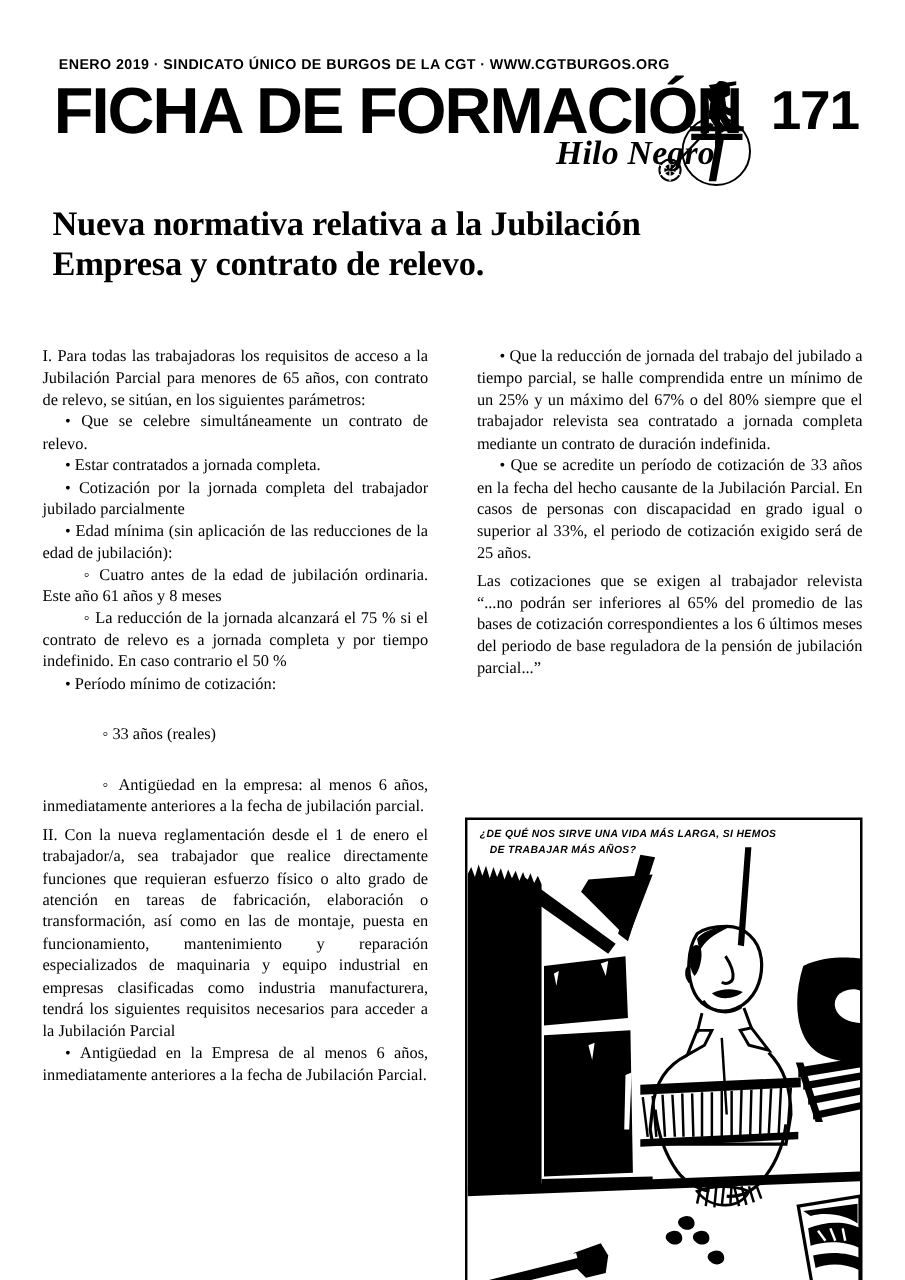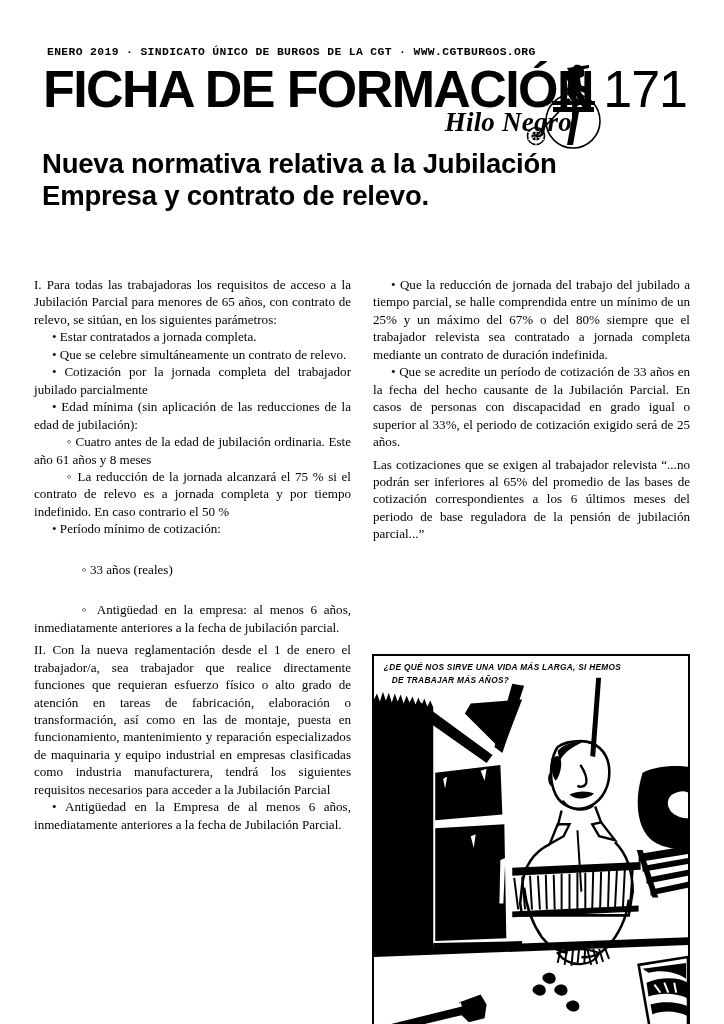--- a/index.html
+++ b/index.html
@@ -20,21 +20,21 @@
     width: 724px;
     height: 1024px;
     background: #ffffff;
     box-sizing: border-box;
     padding: 0 34px;
   }
 
   
   .kicker {
     margin-top: 46px;
-    font-family: Liberation Mono, monospace;
+    font-family: Liberation Sans, sans-serif;
     font-weight: bold;
     font-size: 11.4px;
     letter-spacing: 0.35px;
     color: #000;
     padding-left: 13px;
     white-space: nowrap;
   }
   .masthead {
     position: relative;
     height: 84px;
@@ -49,22 +49,22 @@
     font-size: 52px;
     letter-spacing: -1.6px;
     line-height: 56px;
     white-space: nowrap;
   }
   .masthead-number {
     position: absolute;
     right: 3px;
     top: 0px;
     font-family: "Liberation Sans", sans-serif;
-    font-weight: normal;
-    font-size: 52px;
+    font-weight: bold;
+    font-size: 44px;
     letter-spacing: -1px;
     line-height: 56px;
   }
   .masthead-sub {
     position: absolute;
     right: 118px;
     top: 46px;
     font-family: "Liberation Serif", serif;
     font-weight: bold;
     font-style: italic;
@@ -75,38 +75,38 @@
   .logo {
     position: absolute;
     left: 489px;
     top: -2px;
     width: 92px;
     height: 92px;
   }
 
   
   .headline {
-    margin-top: 3px;
+    margin-top: 18px;
     padding-left: 8px;
-    font-family: Liberation Sans, sans-serif;
+    font-family: Liberation Serif, serif;
     font-weight: bold;
     font-size: 27.5px;
     line-height: 32px;
     letter-spacing: -0.2px;
   }
   .headline .l2 { display: block; }
 
   
   .columns {
     position: absolute;
     left: 34px;
     top: 230px;
     width: 656px;
     display: flex;
-    gap: 22px;
+    gap: 39px;
   }
   .col {
     width: 317px;
     font-family: "Liberation Serif", serif;
     font-size: 13.1px;
     line-height: 17.45px;
     text-align: justify;
     text-justify: inter-word;
     hyphens: manual;
   }
@@ -209,22 +209,22 @@
   </div>
 
   <h1 class="headline">
     <span>Nueva normativa relativa a la Jubilación</span>
     <span class="l2">Empresa y contrato de relevo.</span>
   </h1>
 
   <div class="columns">
     <div class="col" id="left-col">
         <p class="para">I. Para todas las trabajadoras los requisitos de acceso a la Jubilación Parcial para menores de 65 años, con contrato de relevo, se sitúan, en los siguientes parámetros:</p>
+        <p class="b1"><span class="bullet-dot"></span>Que se celebre simultáneamente un contrato de relevo.</p>
         <p class="b1"><span class="bullet-dot"></span>Estar contratados a jornada completa.</p>
-        <p class="b1"><span class="bullet-dot"></span>Que se celebre simultáneamente un contrato de relevo.</p>
         <p class="b1"><span class="bullet-dot"></span>Cotización por la jornada completa del trabajador jubilado parcialmente</p>
         <p class="b1"><span class="bullet-dot"></span>Edad mínima (sin aplicación de las reducciones de la edad de jubilación):</p>
         <p class="b2"><span class="bullet-circle"></span>Cuatro antes de la edad de jubilación ordinaria. Este año 61 años y 8 meses</p>
         <p class="b2"><span class="bullet-circle"></span>La reducción de la jornada alcanzará el 75 % si el contrato de relevo es a jornada completa y por tiempo indefinido. En caso contrario el 50 %</p>
         <p class="b1"><span class="bullet-dot"></span>Período mínimo de cotización:</p>
         <p class="b3"><span class="bullet-circle"></span>33 años (reales)</p>
         <p class="b3"><span class="bullet-circle"></span>Antigüedad en la empresa: al menos 6 años, inmediatamente anteriores a la fecha de jubilación parcial.</p>
         <p class="para spaced">II. Con la nueva reglamentación desde el 1 de enero el trabajador/a, sea trabajador que realice directamente funciones que requieran esfuerzo físico o alto grado de atención en tareas de fabricación, elaboración o transformación, así como en las de montaje, puesta en funcionamiento, mantenimiento y reparación especializados de maquinaria y equipo industrial en empresas clasificadas como industria manufacturera, tendrá los siguientes requisitos necesarios para acceder a la Jubilación Parcial</p>
         <p class="b1"><span class="bullet-dot"></span>Antigüedad en la Empresa de al menos 6 años, inmediatamente anteriores a la fecha de Jubilación Parcial.</p>
       </div>

